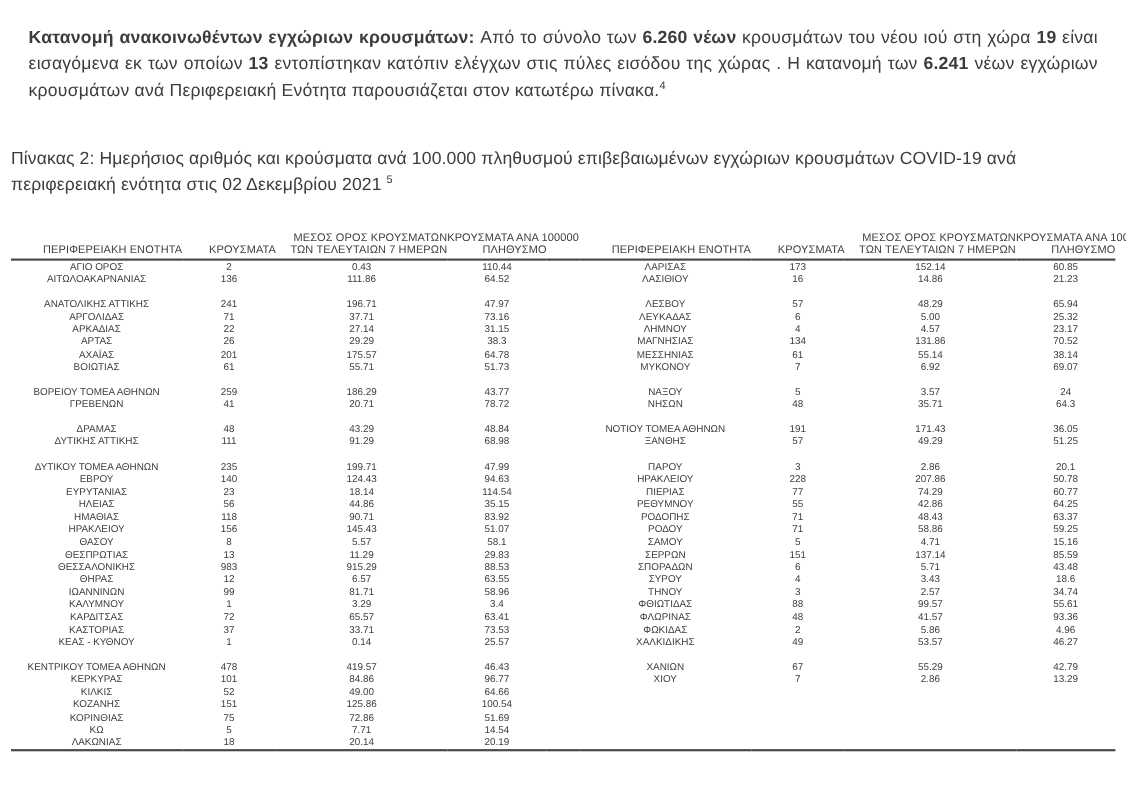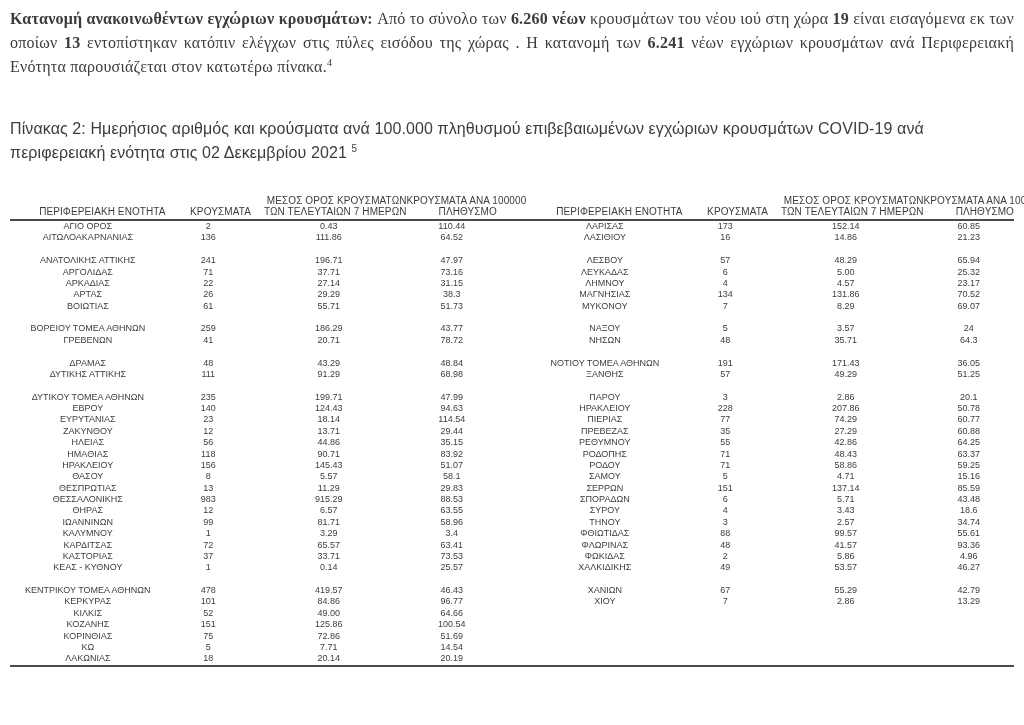--- a/index.html
+++ b/index.html
@@ -8,26 +8,25 @@
     width: 1024px;
     height: 725px;
     background: #ffffff;
     color: #3c3c3c;
     font-family: "Liberation Sans", "DejaVu Sans", sans-serif;
     overflow: hidden;
   }
   .page { padding: 7px 10px 0 10px; }
 
   .intro {
-    margin: 0;
+    margin: 16px;
     font-size: 16px;
     line-height: 24px;
     letter-spacing: 0.2px;
     text-align: justify;
-    font-family: Liberation Serif, serif;
   }
   .caption {
     margin: 38px 0 0 0;
     font-size: 16px;
     line-height: 24px;
     letter-spacing: 0.1px;
   }
   .b { font-weight: bold; }
   sup {
     font-size: 10px;
@@ -165,28 +164,39 @@
           <td>26</td>
           <td>29.29</td>
           <td>38.3</td>
           <td></td>
           <td>ΜΑΓΝΗΣΙΑΣ</td>
           <td>134</td>
           <td>131.86</td>
           <td>70.52</td>
         </tr>
         <tr>
+          <td>ΑΧΑΪΑΣ</td>
+          <td>201</td>
+          <td>175.57</td>
+          <td>64.78</td>
+          <td></td>
+          <td>ΜΕΣΣΗΝΙΑΣ</td>
+          <td>61</td>
+          <td>55.14</td>
+          <td>38.14</td>
+        </tr>
+        <tr>
           <td>ΒΟΙΩΤΙΑΣ</td>
           <td>61</td>
           <td>55.71</td>
           <td>51.73</td>
           <td></td>
           <td>ΜΥΚΟΝΟΥ</td>
           <td>7</td>
-          <td>8.29</td>
+          <td>6.92</td>
           <td>69.07</td>
         </tr>
         <tr>
           <td colspan="9" class="spacer">&nbsp;</td>
         </tr>
         <tr>
           <td>ΒΟΡΕΙΟΥ ΤΟΜΕΑ ΑΘΗΝΩΝ</td>
           <td>259</td>
           <td>186.29</td>
           <td>43.77</td>
@@ -262,31 +272,20 @@
           <td>23</td>
           <td>18.14</td>
           <td>114.54</td>
           <td></td>
           <td>ΠΙΕΡΙΑΣ</td>
           <td>77</td>
           <td>74.29</td>
           <td>60.77</td>
         </tr>
         <tr>
-          <td>ΖΑΚΥΝΘΟΥ</td>
-          <td>12</td>
-          <td>13.71</td>
-          <td>29.44</td>
-          <td></td>
-          <td>ΠΡΕΒΕΖΑΣ</td>
-          <td>35</td>
-          <td>27.29</td>
-          <td>60.88</td>
-        </tr>
-        <tr>
           <td>ΗΛΕΙΑΣ</td>
           <td>56</td>
           <td>44.86</td>
           <td>35.15</td>
           <td></td>
           <td>ΡΕΘΥΜΝΟΥ</td>
           <td>55</td>
           <td>42.86</td>
           <td>64.25</td>
         </tr>

